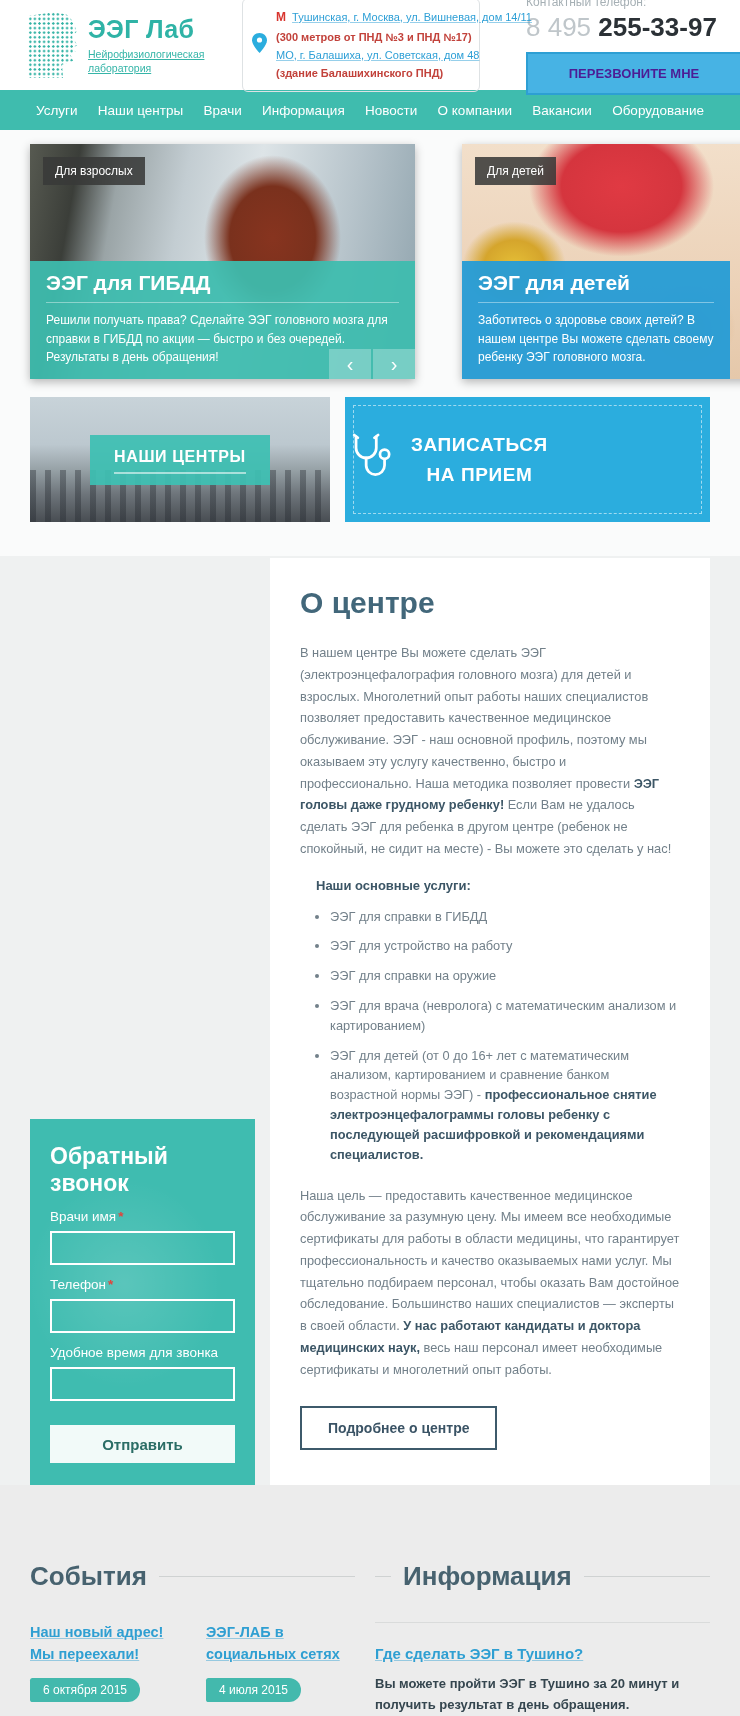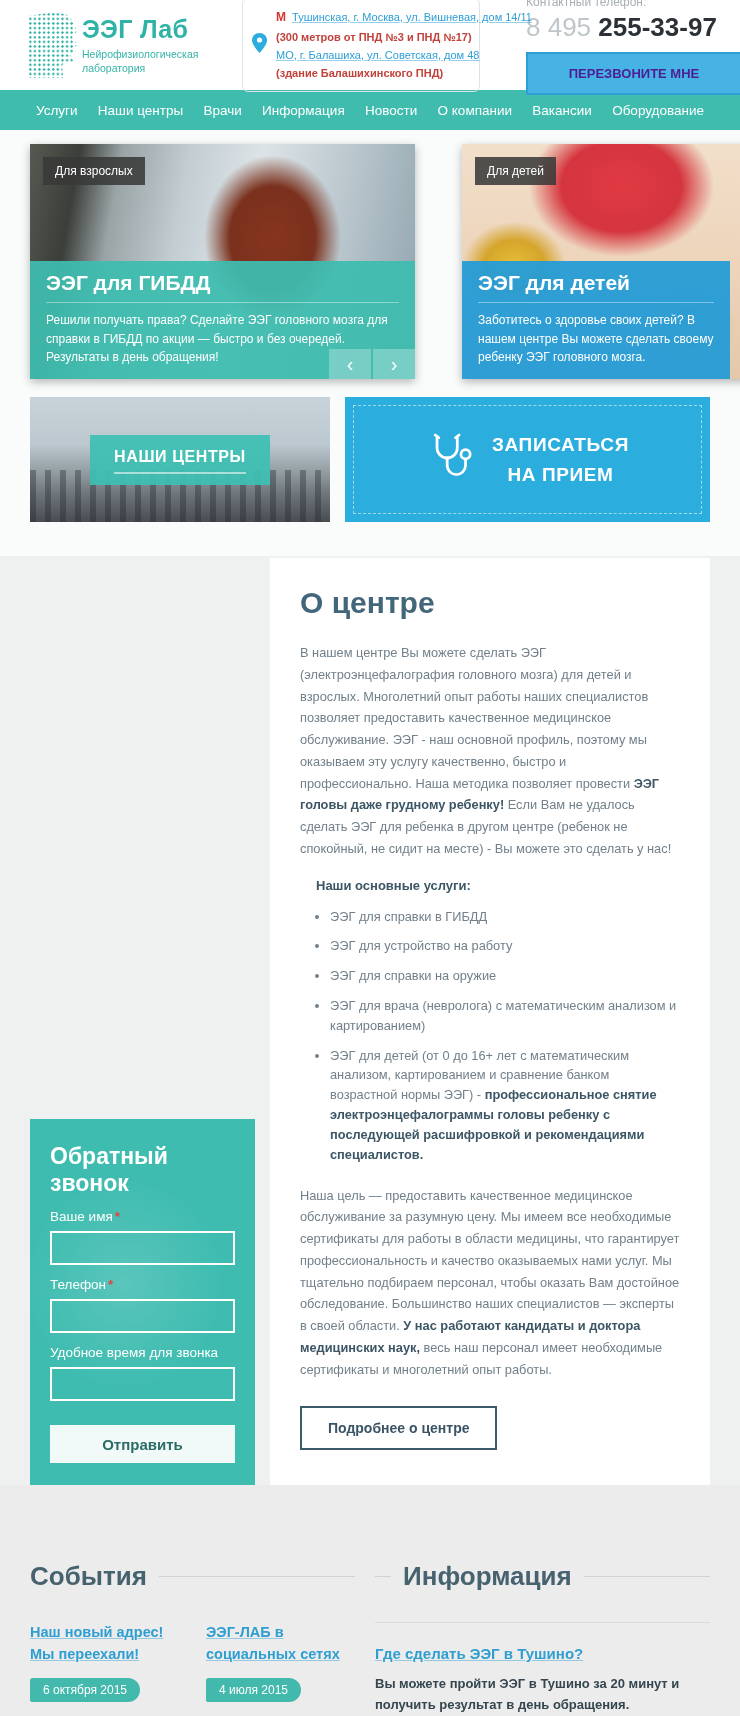--- a/index.html
+++ b/index.html
@@ -2,28 +2,28 @@
 <html lang="ru"><head>
 <meta charset="utf-8">
 <style>
   * { margin:0; padding:0; box-sizing:border-box; }
   html,body { width:740px; }
   body { background:#eff1f1; font-family:"Liberation Sans", sans-serif; position:relative; overflow-x:hidden; }
   a { cursor:pointer; }
 
   
   .header { background:#fff; height:90px; display:flex; align-items:center; padding:0 16px 0 28px; gap:14px; }
-  .logo { display:flex; align-items:center; gap:4px; width:200px; flex:0 0 auto; }
+  .logo { display:flex; align-items:center; gap:10px; width:200px; flex:0 0 auto; }
   .logo-face { width:50px; height:66px; flex:0 0 auto;
     background-image:radial-gradient(circle, #31b2a4 1.1px, rgba(0,0,0,0) 1.35px);
     background-size:4.6px 4.6px;
     clip-path:polygon(0% 6%, 52% 0%, 78% 4%, 92% 16%, 97% 30%, 88% 38%, 99% 50%, 90% 54%, 95% 60%, 84% 64%, 91% 74%, 68% 80%, 70% 100%, 0% 100%);
   }
   .logo-txt .t1 { color:#2fb3a6; font-size:25px; font-weight:bold; letter-spacing:.3px; }
-  .logo-txt .t2 { color:#35b5a8; font-size:10.5px; line-height:1.3; margin-top:4px; }
+  .logo-txt .t2 { color:#35b5a8; font-size:10.5px; line-height:1.3; margin-top:4px;text-decoration:underline; }
   .addr-card { position:relative; border:1px solid #dee2e4; border-radius:6px; padding:9px 10px 9px 33px; width:238px; flex:0 0 auto; }
   .addr-pin { position:absolute; left:9px; top:50%; transform:translateY(-50%); }
   .addr-line { font-size:11px; line-height:1.65; white-space:nowrap; }
   .addr-blue { color:#2d9fd6; text-decoration:underline; text-decoration-color:rgba(45,159,214,.5); }
   .addr-red  { color:#c2423b; font-weight:bold; }
   .metro-m { color:#d8342e; font-weight:800; font-size:12px; margin-right:3px; }
   .contact { margin-left:auto; width:198px; flex:0 0 auto; }
   .contact-label { color:#a6b0b5; font-size:12px; }
   .phone-row { font-size:26px; margin:3px 0 9px; white-space:nowrap; }
   .phone-pre { color:#bfc6ca; }
@@ -63,21 +63,21 @@
 
   
   .banners { display:flex; gap:15px; margin:18px 30px 0; }
   .banner-centers { width:300px; height:125px; position:relative; display:flex; align-items:center; justify-content:center;
     background:
       repeating-linear-gradient(90deg, rgba(35,40,46,.38) 0 6px, rgba(0,0,0,0) 6px 15px),
       linear-gradient(180deg, #c8d3d9 0%, #bcc8cf 38%, #97a2a7 58%, #6d747a 78%, #484d52 100%);
     background-size:100% 42%, 100% 100%; background-position:left bottom, center; background-repeat:no-repeat; cursor:pointer; }
   .centers-label { background:rgba(61,191,179,.93); color:#fff; font-weight:bold; font-size:16px; letter-spacing:.6px; padding:13px 24px 11px; }
   .centers-label span { display:inline-block; border-bottom:2px solid rgba(255,255,255,.55); padding-bottom:6px; }
-  .banner-appt { flex:1; height:125px; background:#2badde; position:relative; display:flex; align-items:center; justify-content:center; gap:20px; cursor:pointer; }
+  .banner-appt { flex:1; height:125px; background:#2badde; position:relative; display:flex; align-items:center; gap:20px; cursor:pointer; }
   .banner-appt::before { content:""; position:absolute; inset:8px; border:1px dashed rgba(255,255,255,.55); pointer-events:none; }
   .appt-text { color:#fff; font-size:19px; font-weight:bold; letter-spacing:.6px; line-height:1.55; text-align:center; }
 
   
   .main-row { display:flex; gap:15px; margin:0 30px; padding-top:2px; align-items:flex-end; }
   .cb-form { width:225px; flex:0 0 auto; background:#3fbcb0; color:#fff; padding:18px 20px 22px;
     background-image:radial-gradient(140px 150px at 42% 45%, rgba(255,255,255,.14), rgba(0,0,0,0) 70%); }
   .cb-title { font-size:23px; font-weight:bold; margin:6px 0 10px; }
   .cb-label { font-size:13.5px; margin:12px 0 7px; }
   .req { color:#e0453c; margin-left:2px; font-weight:bold; }
@@ -218,21 +218,21 @@
       </div>
     </div>
   </div>
 </div>
 
 <div class="main-row">
   <div class="cb-form">
     <div class="cb-title">Обратный звонок</div>
 
     <div class="cb-label">
-      <span>Ваше имя</span><span class="req">*</span>
+      <span>Врачи имя</span><span class="req">*</span>
     </div>
     <input class="cb-input" type="text" style="">
 
     <div class="cb-label">
       <span>Телефон</span><span class="req">*</span>
     </div>
     <input class="cb-input" type="text" style="">
 
     <div class="cb-label">Удобное время для звонка</div>
     <input class="cb-input" type="text" style="">

